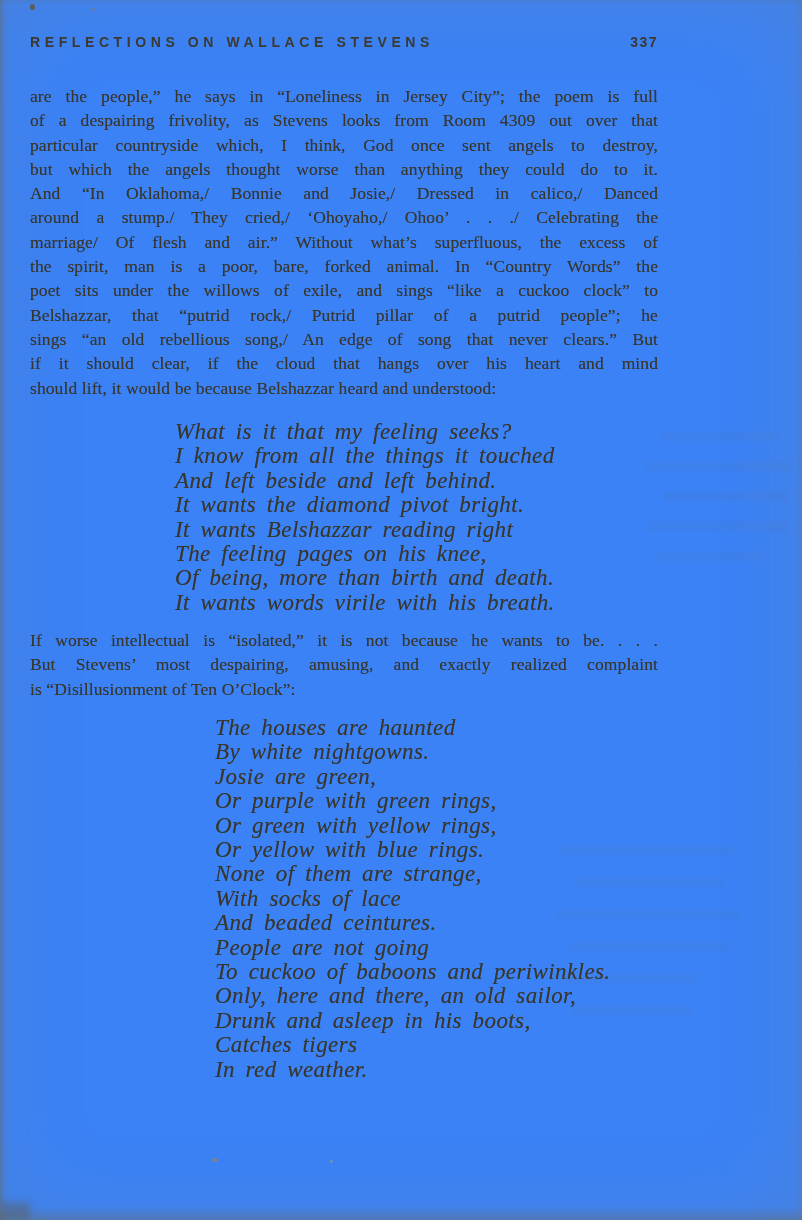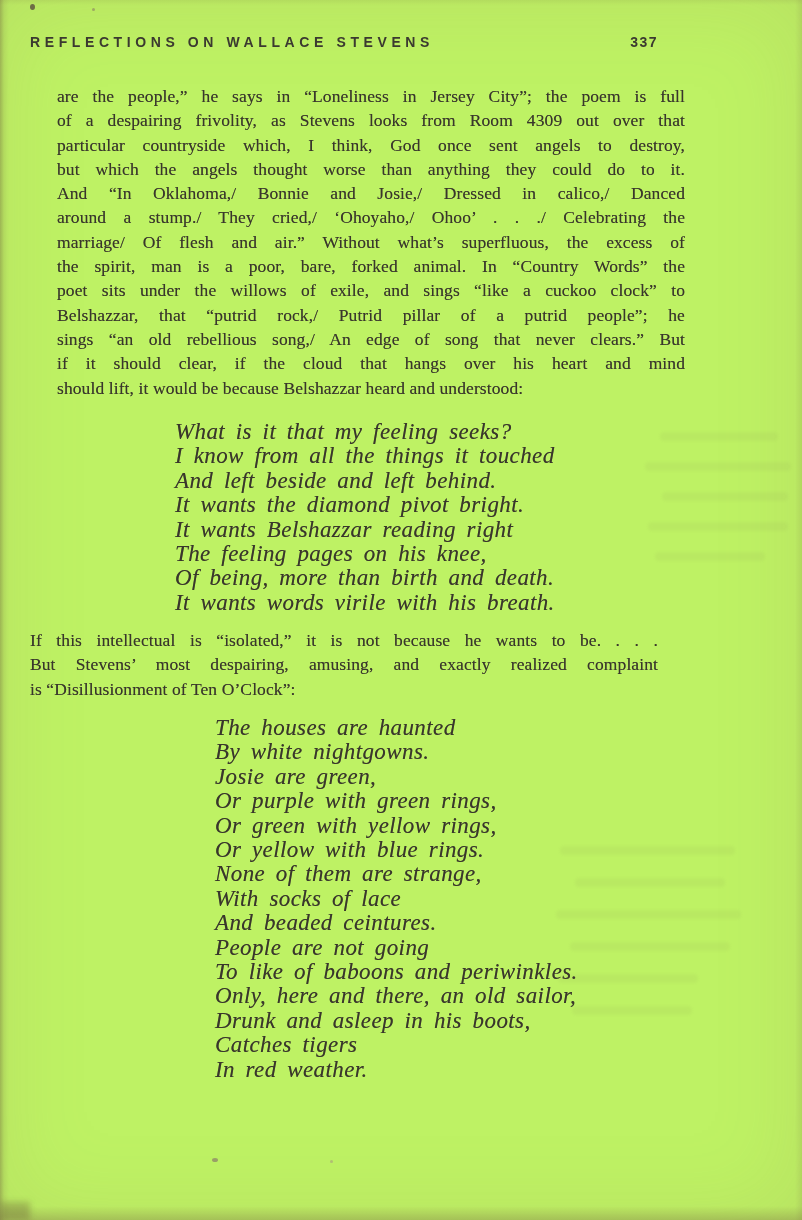--- a/index.html
+++ b/index.html
@@ -4,21 +4,21 @@
 <style>
   html, body {
     margin: 0;
     padding: 0;
     background: #e9e2c6;
   }
   .page {
     position: relative;
     width: 802px;
     height: 1220px;
-    background: #bef264;
+    background: #3b82f6;
     overflow: hidden;
     font-family: "Liberation Serif", serif;
     color: #39362c;
     box-shadow: inset 0 0 90px rgba(150, 130, 85, 0.16);
   }
   
   .edge-left {
     position: absolute; left: 0; top: 0; bottom: 0; width: 9px;
     background: linear-gradient(90deg, rgba(110,95,60,0.38), rgba(110,95,60,0.10) 45%, rgba(110,95,60,0));
     pointer-events: none;
@@ -81,21 +81,21 @@
   .head-page  { letter-spacing: 1.5px; text-align: center; }
 
   .para {
     position: absolute;
     left: 30px; width: 628px;
     font-size: 17.5px;
     line-height: 24.3px;
     letter-spacing: 0.1px;
     text-shadow: 0 0 0.5px rgba(57, 54, 44, 0.55);
   }
-  .para-1 { top: 84px; margin-left: 27px; }
+  .para-1 { top: 84px; }
   .para-2 { top: 628px; }
   .jline { text-align: justify; text-align-last: justify; }
   .para .jline:last-child { text-align-last: left; }
 
   .poem {
     position: absolute;
     left: 175px; width: 470px;
     font-size: 23px;
     font-style: italic;
     line-height: 24.4px;
@@ -137,37 +137,37 @@
       <div class="pline">I know from all the things it touched</div>
       <div class="pline">And left beside and left behind.</div>
       <div class="pline">It wants the diamond pivot bright.</div>
       <div class="pline">It wants Belshazzar reading right</div>
       <div class="pline">The feeling pages on his knee,</div>
       <div class="pline">Of being, more than birth and death.</div>
       <div class="pline">It wants words virile with his breath.</div>
     </div>
 
   <div class="para para-2">
-      <div class="jline">If this intellectual is “isolated,” it is not because he wants to be. . . .</div>
+      <div class="jline">If worse intellectual is “isolated,” it is not because he wants to be. . . .</div>
       <div class="jline">But Stevens’ most despairing, amusing, and exactly realized complaint</div>
       <div class="jline">is “Disillusionment of Ten O’Clock”:</div>
     </div>
 
   <div class="poem poem-2">
       <div class="pline">The houses are haunted</div>
       <div class="pline">By white nightgowns.</div>
       <div class="pline">Josie are green,</div>
       <div class="pline">Or purple with green rings,</div>
       <div class="pline">Or green with yellow rings,</div>
       <div class="pline">Or yellow with blue rings.</div>
       <div class="pline">None of them are strange,</div>
       <div class="pline">With socks of lace</div>
       <div class="pline">And beaded ceintures.</div>
       <div class="pline">People are not going</div>
-      <div class="pline">To like of baboons and periwinkles.</div>
+      <div class="pline">To cuckoo of baboons and periwinkles.</div>
       <div class="pline">Only, here and there, an old sailor,</div>
       <div class="pline">Drunk and asleep in his boots,</div>
       <div class="pline">Catches tigers</div>
       <div class="pline">In red weather.</div>
     </div>
 
   <div class="edge-left"></div>
   <div class="edge-right"></div>
   <div class="edge-top"></div>
   <div class="edge-bottom"></div>

